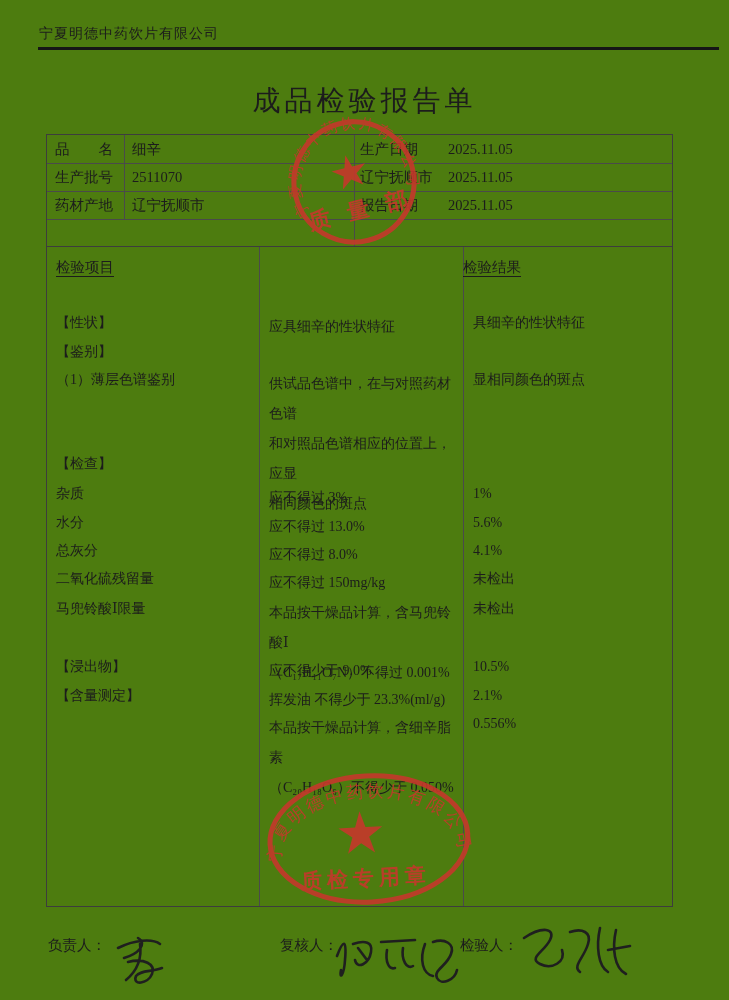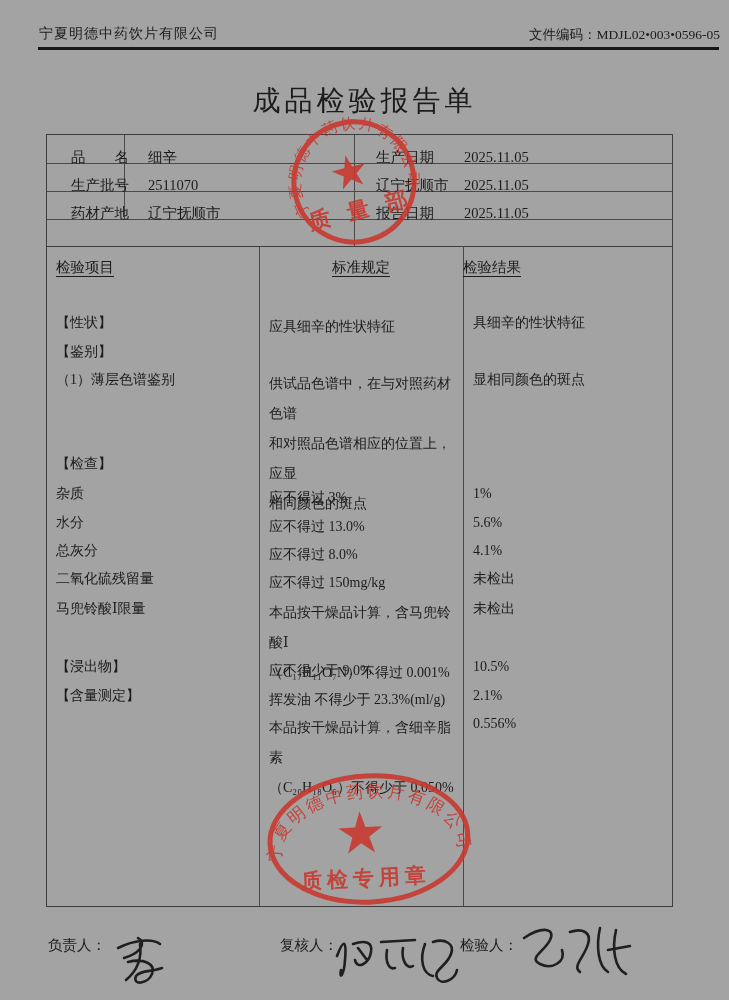--- a/index.html
+++ b/index.html
@@ -1,34 +1,34 @@
 <!DOCTYPE html>
 <html><head>
 <meta charset="utf-8">
 <style>
   * { margin:0; padding:0; box-sizing:border-box; }
   html,body { background:#ffffff; }
   .page {
     position:relative; width:729px; height:1000px; margin:0 auto;
-    background:#a3a3a3; overflow:hidden;
+    background:#4d7c0f; overflow:hidden;
     font-family:"Liberation Serif","DejaVu Serif",serif;
     color:#1c1c1c;
   }
   
   .company { position:absolute; left:39px; top:25px; font-size:14px; letter-spacing:1px; }
   .doccode { position:absolute; right:9px; top:26px; font-size:13.5px; }
   .headrule { position:absolute; left:38px; top:47px; width:681px; height:2.5px; background:#161616; }
   .title { position:absolute; left:0; top:82px; width:100%; text-align:center;
            font-size:28px; font-weight:normal; letter-spacing:4px; }
   
   .info { position:absolute; left:46px; top:134px; width:627px; height:112px;
           border:1.5px solid #3d3d3d; border-bottom:none; font-size:14.5px; }
   .info .hline { position:absolute; left:0; width:100%; height:1.2px; background:#4a4a4a; }
   .info .vline { position:absolute; width:1.2px; background:#4a4a4a; }
-  .irow { position:absolute; left:16px; width:100%; height:28px; line-height:28px;margin-top:8px; }
+  .irow { position:absolute; left:0; width:100%; height:28px; line-height:28px; }
   .ilabel  { position:absolute; left:8px; }
   .ivalue  { position:absolute; left:85px; }
   .ilabel2 { position:absolute; left:313px; }
   .ivalue2 { position:absolute; left:401px; }
   .ivalue2b{ position:absolute; left:311px; }
   
   .results { position:absolute; left:46px; top:246px; width:627px; height:661px;
              border:1.5px solid #3d3d3d; font-size:14px; }
   .results .vline { position:absolute; top:0; width:1.2px; height:100%; background:#4a4a4a; }
   .rhead { position:absolute; top:11px; font-size:14.5px; }
@@ -53,21 +53,20 @@
   .stamp text { fill:#c9362c; }
   .stamp .ring { fill:none; stroke:#c9362c; }
   .stamp .star { fill:#c9362c; }
 </style>
 </head>
 <body>
 
 <div class="page">
 
   <div class="company">宁夏明德中药饮片有限公司</div>
-  <div class="doccode"><span>文件编码：</span><span>MDJL02•003•0596-05</span></div>
   <div class="headrule"></div>
 
   <div class="title">成品检验报告单</div>
 
   <div class="info">
     <div class="hline" style="top:28px"></div>
     <div class="hline" style="top:56px"></div>
     <div class="hline" style="top:84px"></div>
     <div class="vline" style="left:77px; top:0; height:84px"></div>
     <div class="vline" style="left:307px; top:0; height:112px"></div>
@@ -90,21 +89,20 @@
       <span class="ilabel2">报告日期</span>
       <span class="ivalue2">2025.11.05</span>
     </div>
   </div>
 
   <div class="results">
     <div class="vline" style="left:212px"></div>
     <div class="vline" style="left:416px"></div>
 
     <div class="rhead rh1"><span>检验项目</span></div>
-    <div class="rhead rh2"><span>标准规定</span></div>
     <div class="rhead rh3"><span>检验结果</span></div>
 
     <div class="trow" style="top:65px">
       <span class="c1">【性状】</span>
       <span class="c2">应具细辛的性状特征</span>
       <span class="c3">具细辛的性状特征</span>
     </div>
     <div class="trow" style="top:94px">
       <span class="c1">【鉴别】</span>
     </div>

